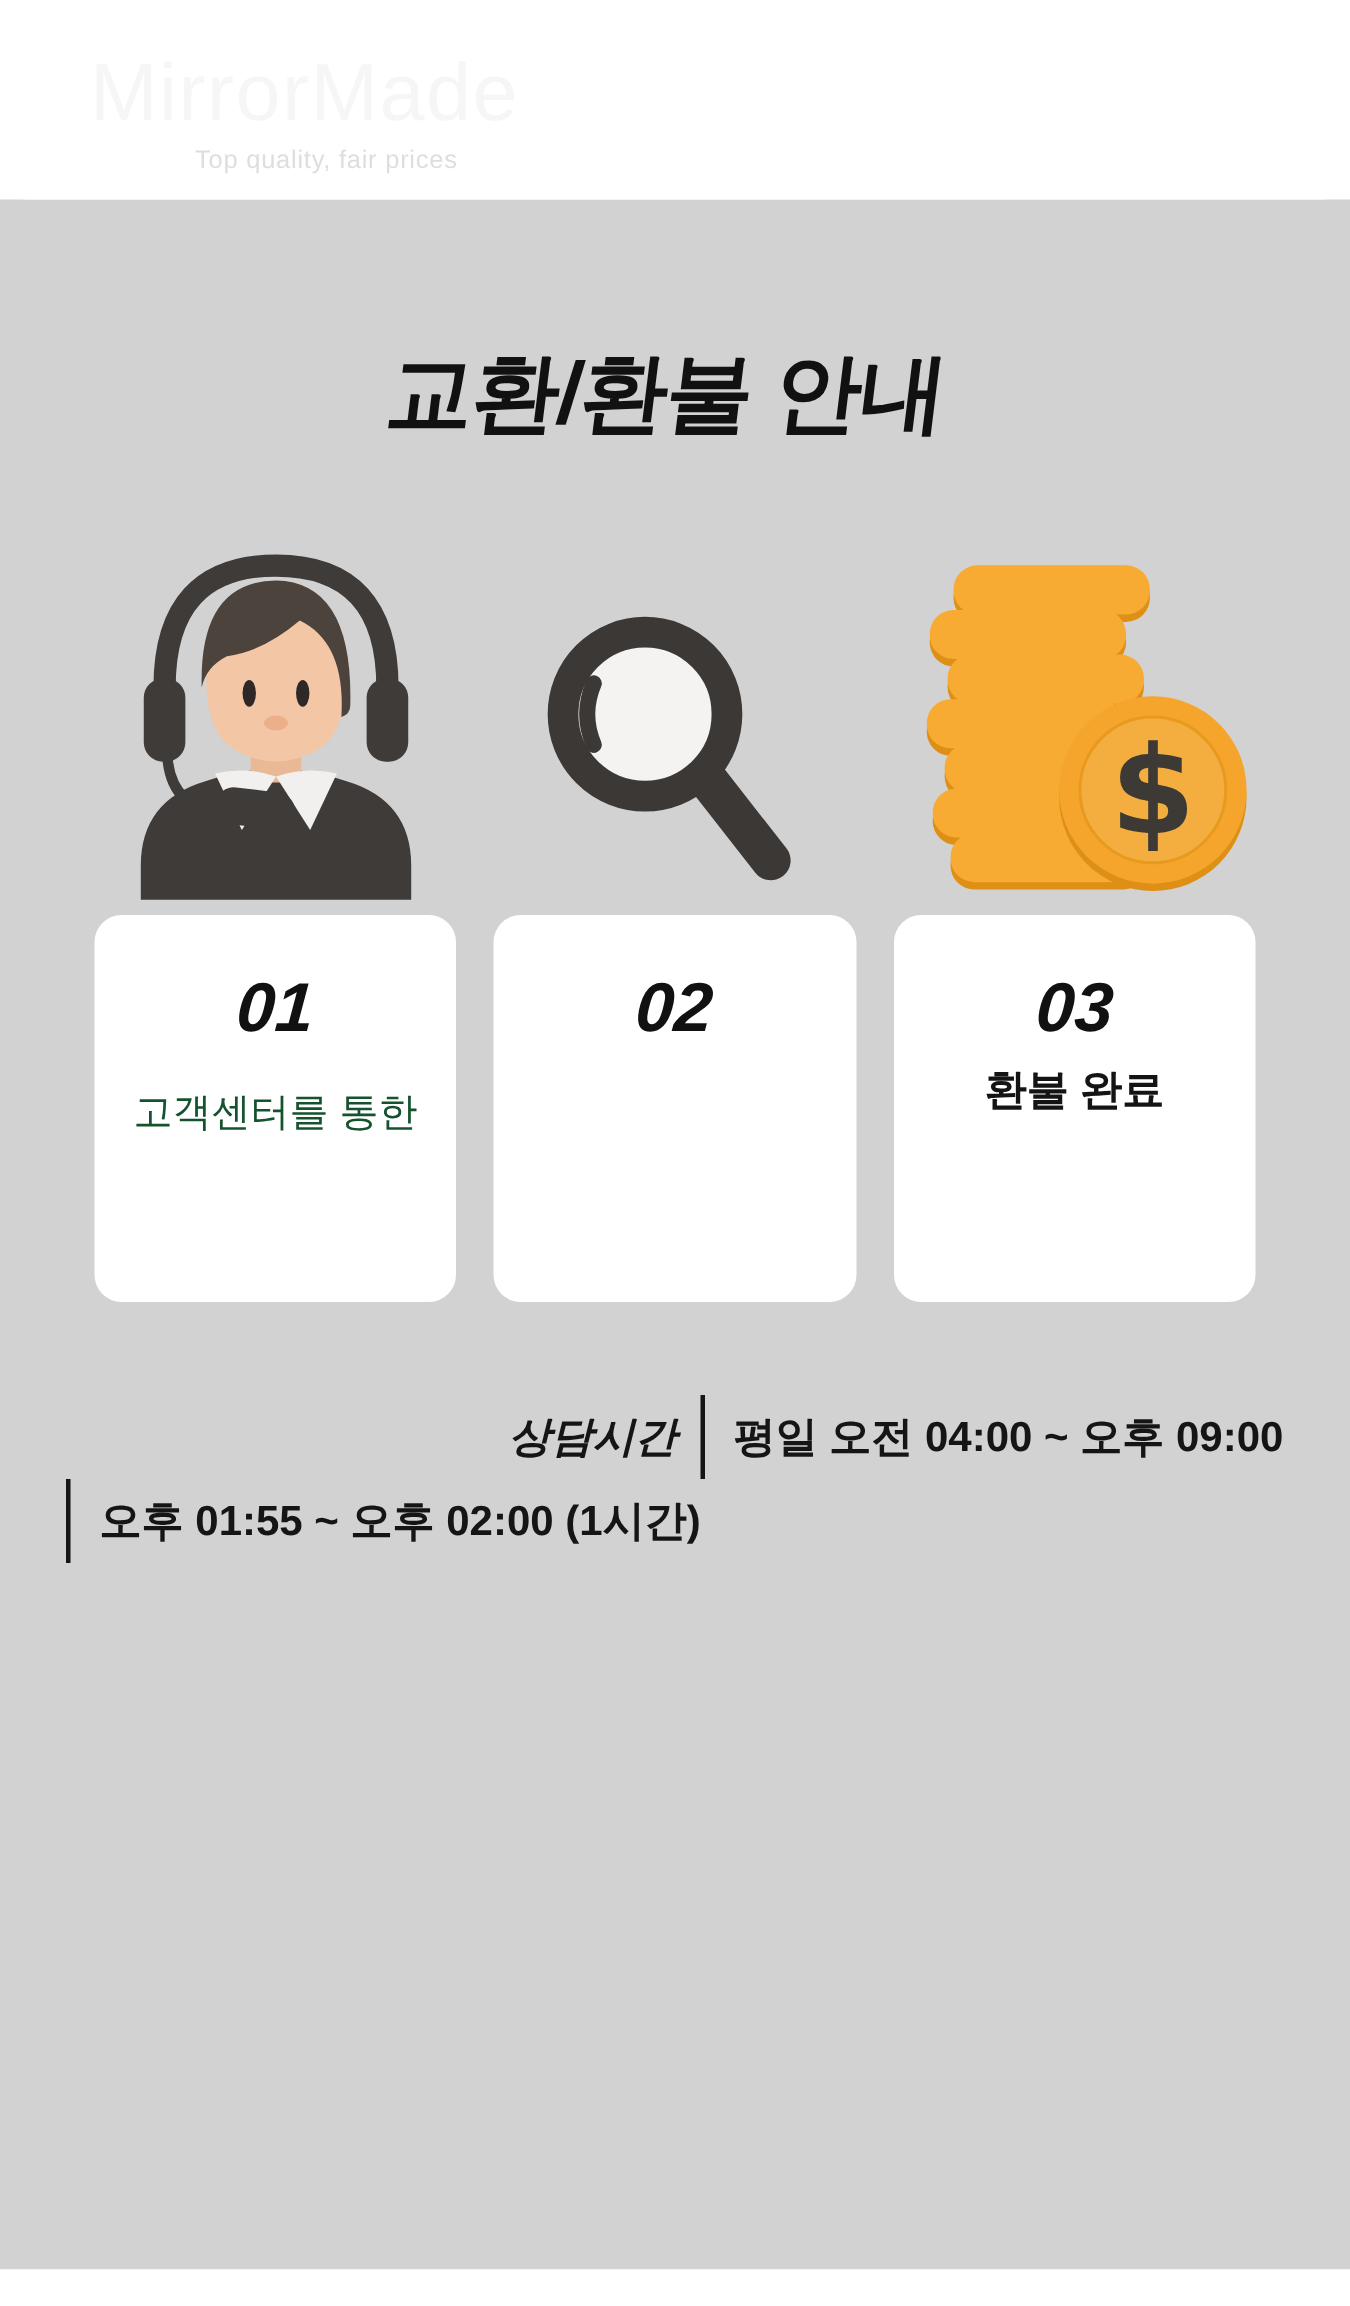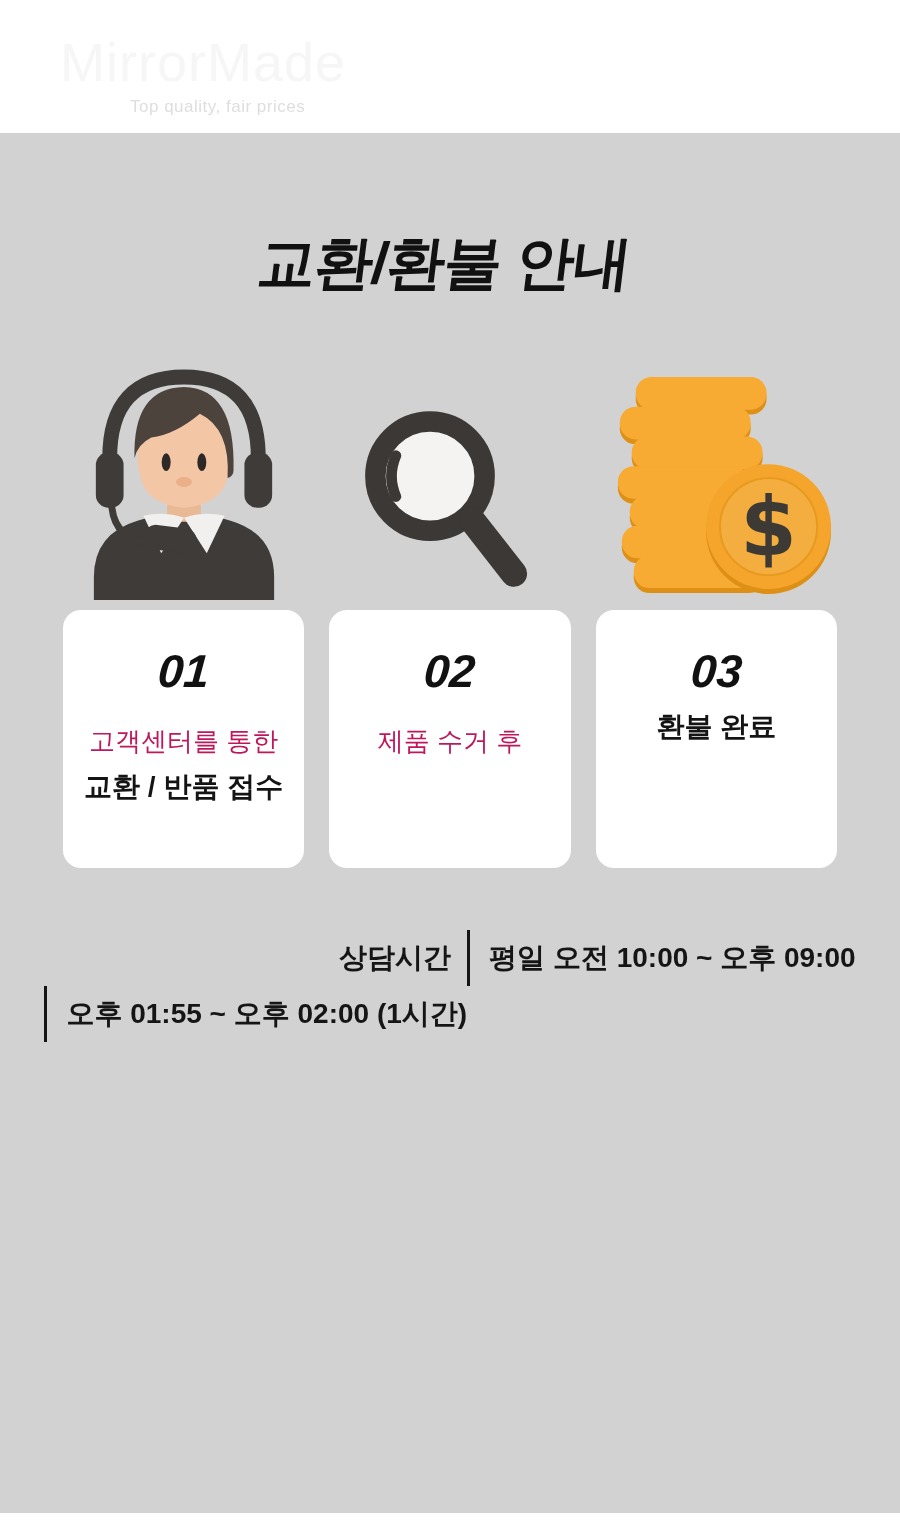--- a/index.html
+++ b/index.html
@@ -87,21 +87,21 @@
     font-style: italic;
     color: #111111;
     line-height: 1;
     display: inline-block;
     transform: skewX(-4deg);
   }
   .step-line1 {
     margin-top: 34px;
     font-size: 26px;
     font-weight: 500;
-    color: #be185d;
+    color: #14532d;
     line-height: 1;
   }
   .step-line2 {
     margin-top: 19px;
     font-size: 28px;
     font-weight: 700;
     color: #141414;
     line-height: 1;
   }
   .step-card.all-bold .step-line1 { font-weight: 700; font-size: 28px; }
@@ -132,20 +132,21 @@
   }
   .hours-label {
     height: 56px;
     display: flex;
     align-items: center;
     justify-content: flex-end;
     padding-right: 16px;
     font-size: 28px;
     font-weight: 600;
     color: #151515;
+    font-style: italic;
   }
   .hours-value {
     height: 56px;
     display: flex;
     align-items: center;
     border-left: 3px solid #151515;
     padding-left: 19px;
     font-size: 28px;
     font-weight: 600;
     color: #151515;
@@ -218,36 +219,34 @@
         <circle cx="170" cy="161" r="49" fill="#f3ae3f" stroke="#e89a1f" stroke-width="2"></circle>
         <text x="170" y="190" text-anchor="middle" font-family="DejaVu Sans, Liberation Sans, sans-serif" font-size="82" font-weight="bold" fill="#3d3a35">$</text>
       </svg>
     </div>
   </div>
 
   <div class="cards-row">
     <div class="step-card">
       <div class="step-number">01</div>
       <div class="step-line1">고객센터를 통한</div>
-      <div class="step-line2">교환 / 반품 접수</div>
     </div>
     <div class="step-card">
       <div class="step-number">02</div>
-      <div class="step-line1">제품 수거 후</div>
     </div>
     <div class="step-card all-bold">
       <div class="step-number">03</div>
       <div class="step-line2">환불 완료</div>
     </div>
   </div>
 
 
   <div class="hours">
     <div class="hours-table">
       <div class="hours-label">상담시간</div>
-      <div class="hours-value">평일 오전 10:00 ~ 오후 09:00</div>
+      <div class="hours-value">평일 오전 04:00 ~ 오후 09:00</div>
       <div class="hours-value">오후 01:55 ~ 오후 02:00 (1시간)</div>
     </div>
   </div>
 
 </div>
 
 <div class="footer-strip"></div>
 
 </body></html>

